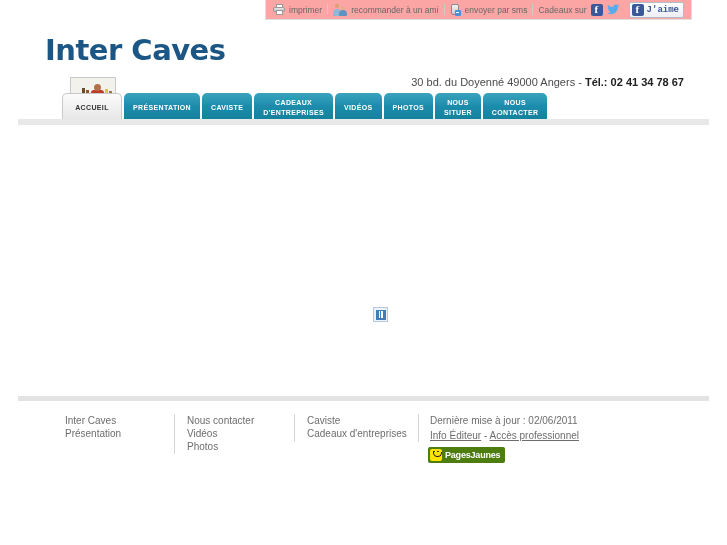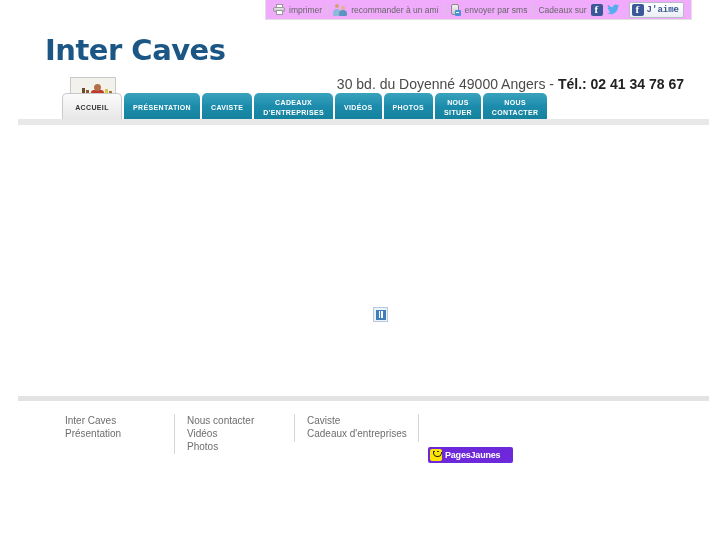--- a/index.html
+++ b/index.html
@@ -22,21 +22,21 @@
     position: absolute;
     left: 0; top: 0;
     width: 727px;
     height: 20px;
   }
   .topbar-inner {
     position: absolute;
     right: 35px;
     top: 0;
     height: 20px;
-    background: #f0abfc;
+    background: #fca5a5;
     border-left: 1px solid #e0e0e0;
     border-right: 1px solid #e0e0e0;
     border-bottom: 1px solid #e0e0e0;
     display: flex;
     align-items: center;
     padding: 0 7px;
     box-sizing: border-box;
     gap: 5px;
   }
   .share-item {
@@ -160,21 +160,21 @@
     color: #1c5685;
     letter-spacing: -0.5px;
     font-family: "DejaVu Sans", sans-serif;
   }
 
   
   .address {
     position: absolute;
     right: 43px;
     top: 76px;
-    font-size: 14px;
+    font-size: 11px;
     color: #4a4a4a;
     white-space: nowrap;
   }
   .address .tel { font-weight: bold; color: #222; }
 
   
   .thumb {
     position: absolute;
     left: 70px;
     top: 77px;
@@ -322,25 +322,25 @@
     color: #6d6d6d;
   }
   .fcol-4 .links .dash { text-decoration: none; }
 
   
   .pj {
     position: absolute;
     left: 428px;
     top: 447px;
     height: 16px;
-    background: #6d28d9;
+    background: #4d7c0f;
     border-radius: 2px;
     display: flex;
     align-items: center;
-    padding: 0 13px 0 2px;
+    padding: 0 5px 0 2px;
     gap: 3px;
     cursor: pointer;
   }
   .pj .smiley {
     width: 12px; height: 12px;
     background: #ffe400;
     border-radius: 2px;
     position: relative;
     flex: none;
   }
@@ -482,19 +482,21 @@
     <span class="flink">Vidéos</span>
     <span class="flink">Photos</span>
   </div>
 
   <div class="fcol fcol-3">
     <span class="flink">Caviste</span>
     <span class="flink">Cadeaux d'entreprises</span>
   </div>
 
   <div class="fcol fcol-4">
+    <div class="upd">Dernière mise à jour : 02/06/2011</div>
+    <div class="links"><span class="u">Info Éditeur</span><span class="dash"> - </span><span class="u">Accès professionnel</span></div>
   </div>
 </div>
 
 <div class="pj">
   <span class="smiley"></span>
   <span class="pjtxt">PagesJaunes</span>
 </div>
 
 </body></html>

